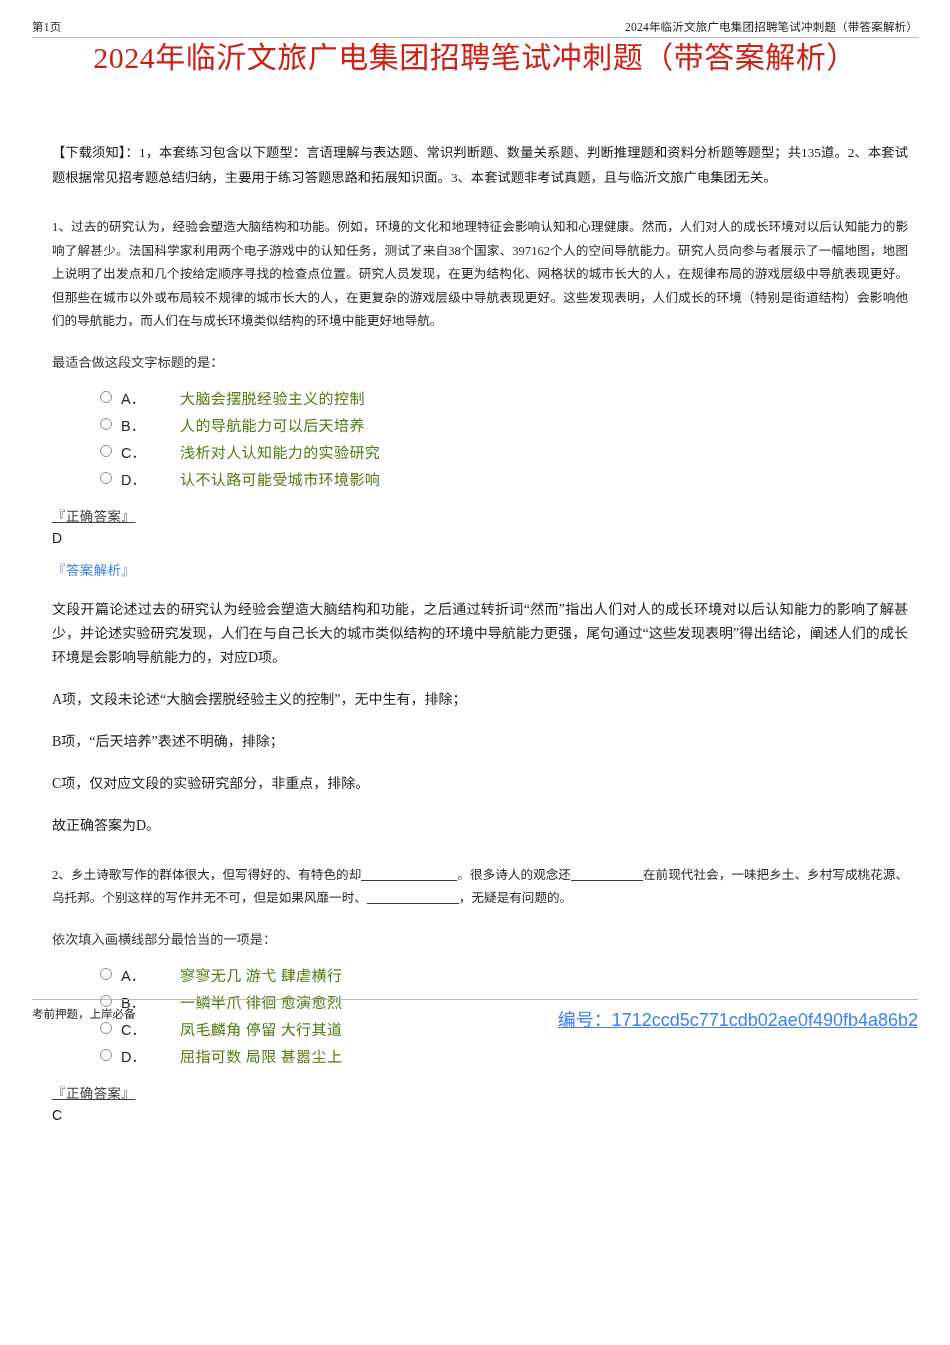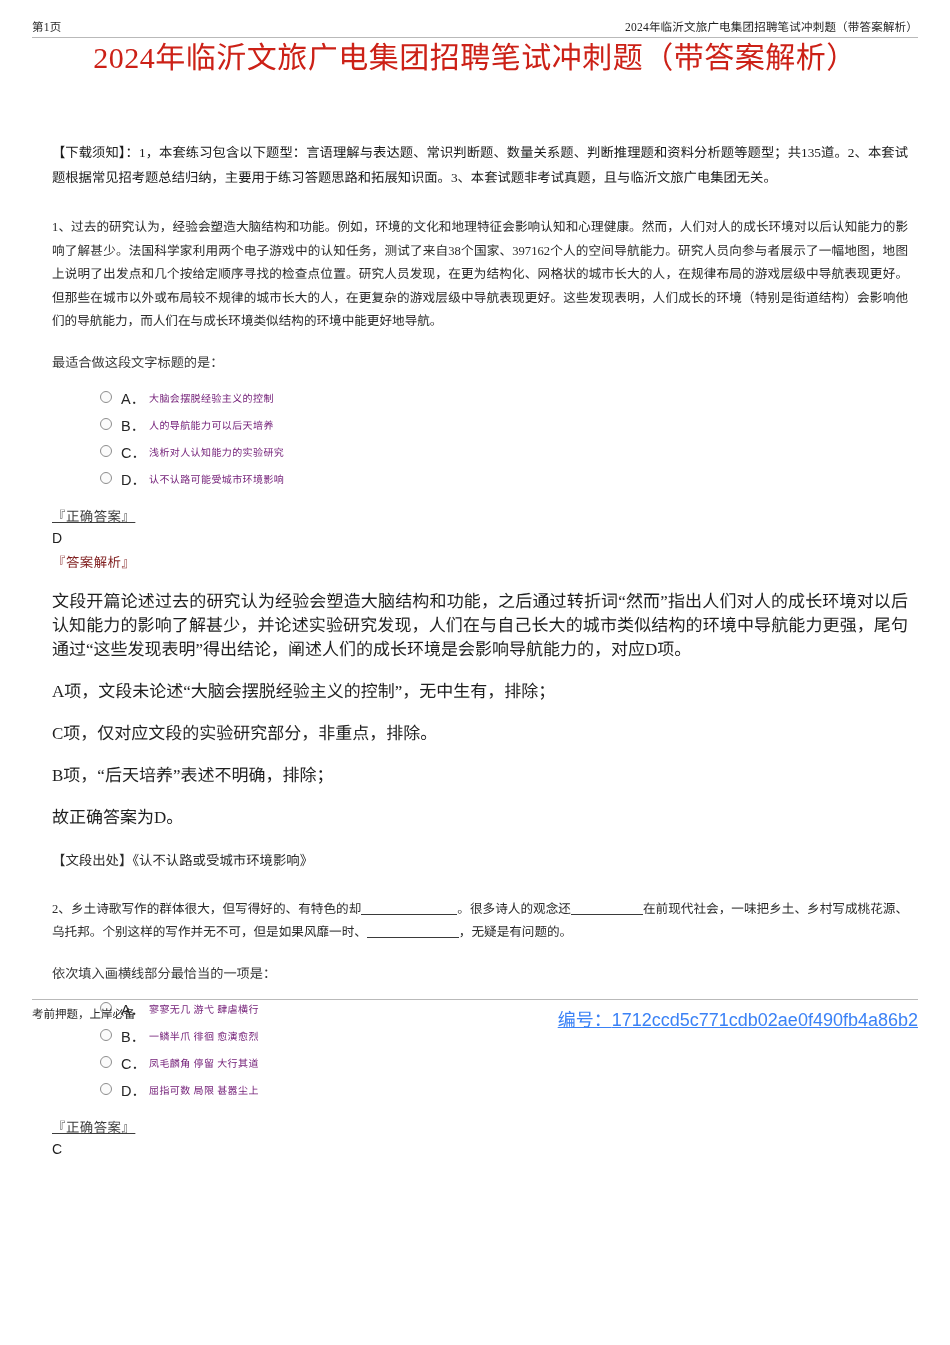--- a/index.html
+++ b/index.html
@@ -133,51 +133,52 @@
     margin-right: 9px;
   }
   .opt-letter {
     font-family: "Liberation Sans", "DejaVu Sans", sans-serif;
     font-size: 14.5px;
     color: #262626;
     width: 28px;
     flex: 0 0 auto;
   }
   .opt-text {
-    font-size: 10px;
-    color: #701a75;
+    font-size: 15px;
+    color: #4d7c0f;
     letter-spacing: 0.4px;
+    margin-left: 31px;
   }
 
   .ans-label {
     margin-top: 14px;
     font-size: 13.4px;
     line-height: 21px;
     color: #3d3d3d;
     letter-spacing: 0.5px;
     text-decoration: underline;
   }
   .ans-value {
     font-family: "Liberation Sans", "DejaVu Sans", sans-serif;
     font-size: 14px;
     line-height: 20px;
     color: #1f1f1f;
     margin-top: 1px;
   }
   .ana-label {
-    margin-top: 4px;
+    margin-top: 12px;
     font-size: 13.4px;
     line-height: 22px;
-    color: #7f1d1d;
+    color: #3b82f6;
     letter-spacing: 0.5px;
   }
 
   .ana-para {
     margin-top: 16px;
-    font-size: 17px;
+    font-size: 14px;
     line-height: 24px;
     color: #1f1f1f;
     text-align: justify;
   }
   .ana-para.tight { margin-top: 18px; }
 
   .source-line {
     margin-top: 20px;
     font-size: 13.4px;
     line-height: 22px;
@@ -256,25 +257,24 @@
           <span class="opt-text">认不认路可能受城市环境影响</span>
         </div>
       </div>
 
       <div class="ans-label">『正确答案』</div>
       <div class="ans-value">D</div>
       <div class="ana-label">『答案解析』</div>
 
       <div class="ana-para">文段开篇论述过去的研究认为经验会塑造大脑结构和功能，之后通过转折词“然而”指出人们对人的成长环境对以后认知能力的影响了解甚少，并论述实验研究发现，人们在与自己长大的城市类似结构的环境中导航能力更强，尾句通过“这些发现表明”得出结论，阐述人们的成长环境是会影响导航能力的，对应D项。</div>
       <div class="ana-para tight">A项，文段未论述“大脑会摆脱经验主义的控制”，无中生有，排除；</div>
+      <div class="ana-para tight">B项，“后天培养”表述不明确，排除；</div>
       <div class="ana-para tight">C项，仅对应文段的实验研究部分，非重点，排除。</div>
-      <div class="ana-para tight">B项，“后天培养”表述不明确，排除；</div>
       <div class="ana-para tight">故正确答案为D。</div>
 
-      <div class="source-line">【文段出处】《认不认路或受城市环境影响》</div>
     </div>
 
     <div class="q-block">
       <div class="q-stem"><span>2、乡土诗歌写作的群体很大，但写得好的、有特色的却</span><span class="blank-line blank-w1"></span><span>。很多诗人的观念还</span><span class="blank-line blank-w2"></span><span>在前现代社会，一味把乡土、乡村写成桃花源、乌托邦。个别这样的写作并无不可，但是如果风靡一时、</span><span class="blank-line blank-w3"></span><span>，无疑是有问题的。</span></div>
 
       <div class="q-prompt">依次填入画横线部分最恰当的一项是：</div>
 
       <div class="options">
         <div class="option-row">
           <span class="radio"></span>

